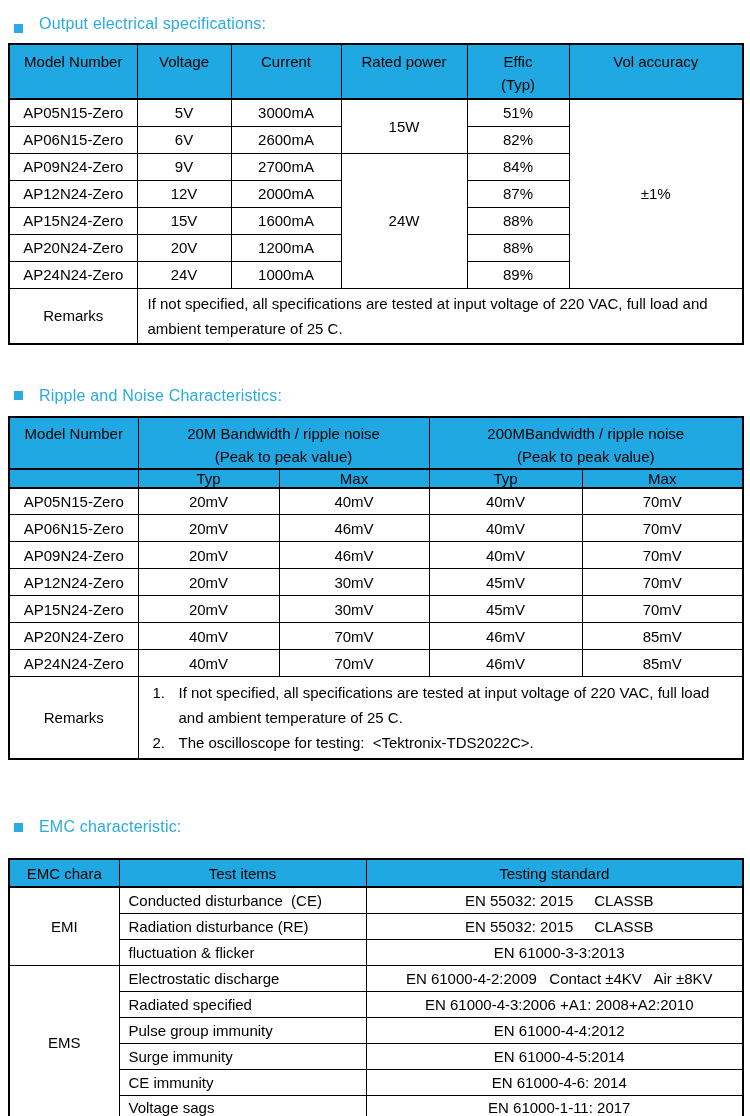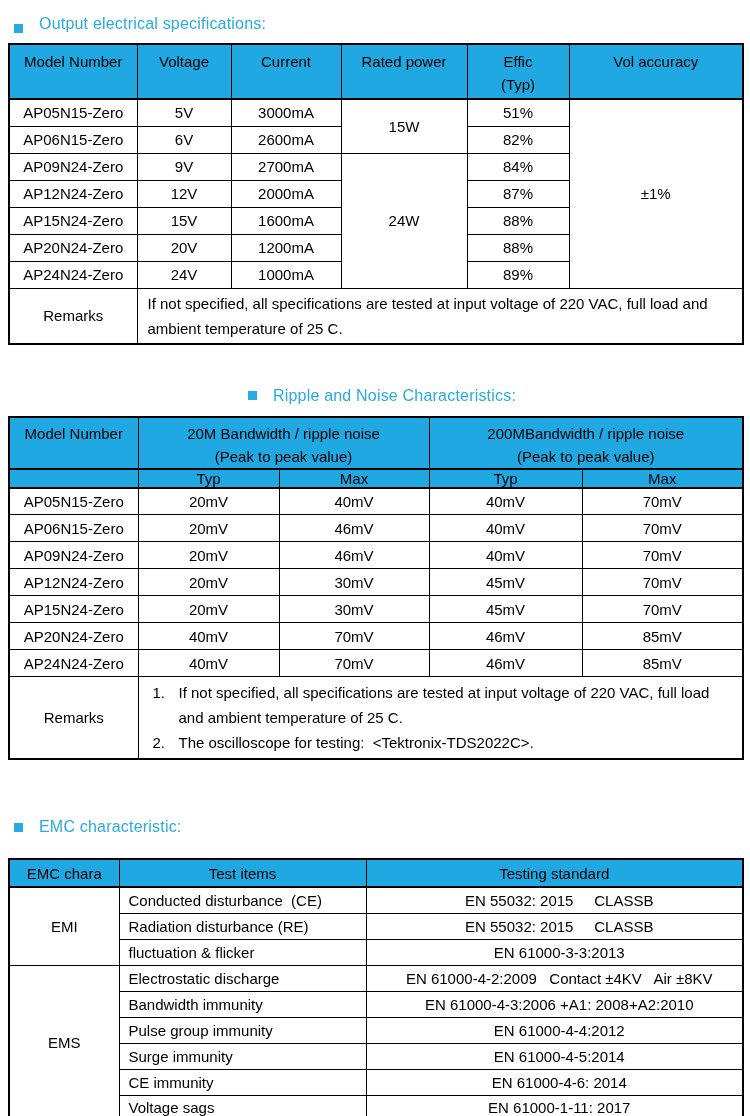--- a/index.html
+++ b/index.html
@@ -25,21 +25,21 @@
     letter-spacing: 0.2px;
     height: 22px;
   }
   .section-title .bullet {
     width: 9px; height: 9px;
     background: var(--accent);
     margin-right: 16px;
     flex: none;
   }
   .title-1 { padding-top: 0; margin-top: 11px; align-items: flex-end; }
-  .title-2 { margin-top: 40px; justify-content: center; }
+  .title-2 { margin-top: 40px; }
   .title-3 { margin-top: 56px; }
 
   table {
     border-collapse: collapse;
     table-layout: fixed;
     width: 734px;
     margin-left: 8px;
     font-size: 15px;
     border: 2px solid var(--border);
   }
@@ -318,21 +318,21 @@
     <tr>
       <td class="item">fluctuation &amp; flicker</td>
       <td class="std">EN 61000-3-3:2013</td>
     </tr>
     <tr>
       <td rowspan="6">EMS</td>
       <td class="item">Electrostatic discharge</td>
       <td class="std">EN 61000-4-2:2009   Contact ±4KV   Air ±8KV</td>
     </tr>
     <tr>
-      <td class="item">Bandwidth immunity</td>
+      <td class="item">Radiated specified</td>
       <td class="std">EN 61000-4-3:2006 +A1: 2008+A2:2010</td>
     </tr>
     <tr>
       <td class="item">Pulse group immunity</td>
       <td class="std">EN 61000-4-4:2012</td>
     </tr>
     <tr>
       <td class="item">Surge immunity</td>
       <td class="std">EN 61000-4-5:2014</td>
     </tr>

